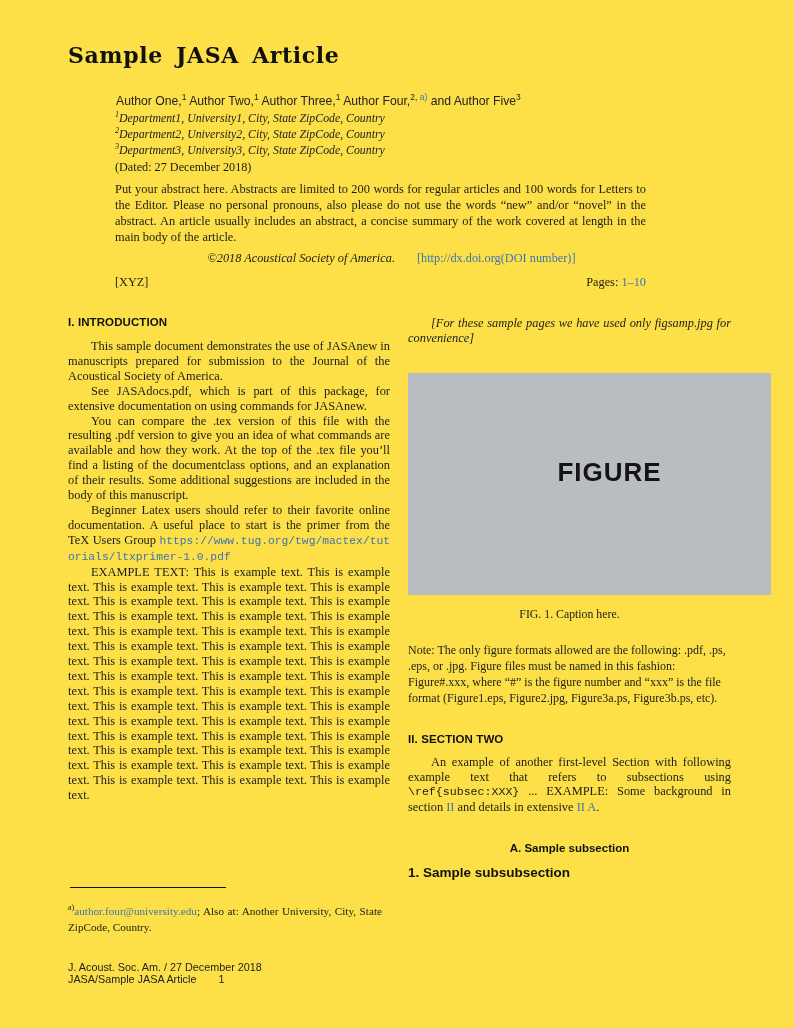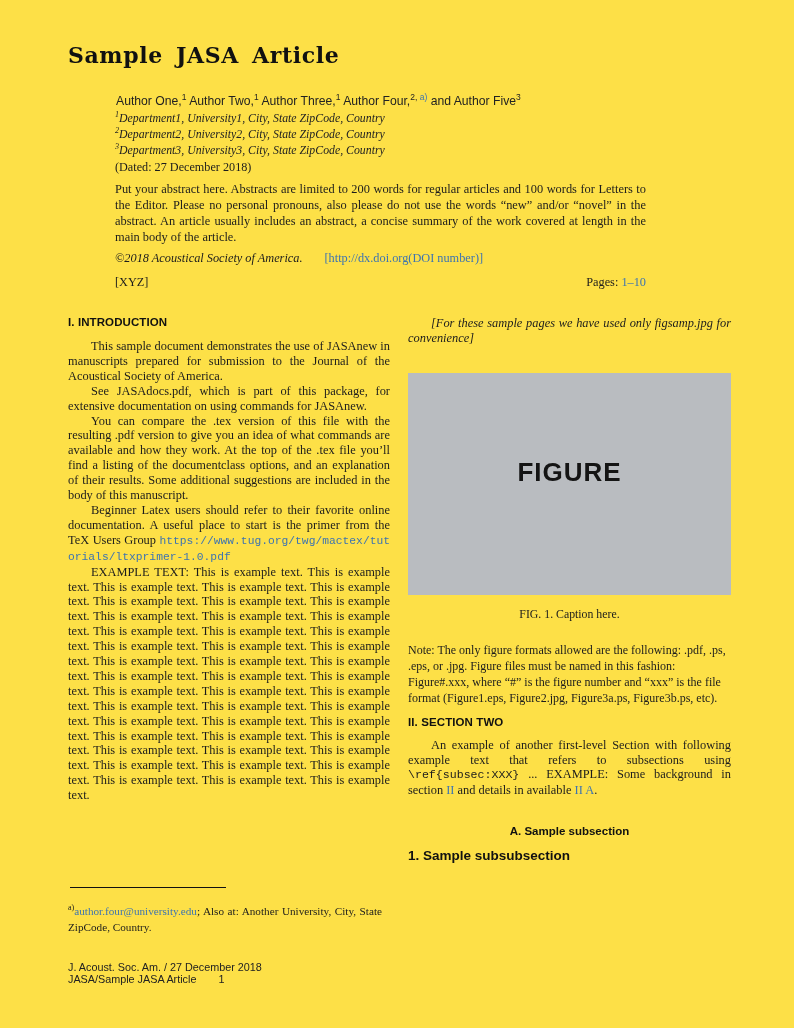--- a/index.html
+++ b/index.html
@@ -31,55 +31,55 @@
   .affils {
     position: absolute; left: 115px; top: 111px;
     font-size: 11.8px; font-style: italic; line-height: 15.8px; color: #222;
   }
   .affils sup { font-size: 8px; line-height: 0; }
   .dated { position: absolute; left: 115px; top: 160px; font-size: 12.2px; }
   .abstract {
     position: absolute; left: 115px; top: 182px; width: 531px; margin: 0;
     font-size: 12.4px; line-height: 15.9px; text-align: justify;
   }
-  .copyright { position: absolute; left: 115px; top: 251px; width: 531px; font-size: 12.3px; }
+  .copyright { position: absolute; left: 126px; top: 251px; width: 531px; font-size: 12.3px; text-align: center; }
   .doi { margin-left: 22px; }
   .metaline {
     position: absolute; left: 115px; top: 275px; width: 531px;
     display: flex; justify-content: space-between; font-size: 12.3px;
   }
 
   .col { position: absolute; top: 316px; width: 322px; }
   .leftcol { left: 68px; }
   .rightcol { left: 408px; width: 323px; }
   .col p { margin: 0; font-size: 12.4px; line-height: 14.9px; text-align: justify; }
   .ind { text-indent: 23px; }
 
   h2.shead {
     font-family: "Liberation Sans", sans-serif;
     font-size: 11.5px; font-weight: bold; color: #111;
     margin: 0 0 11px 0; letter-spacing: 0.1px;
   }
-  .rightcol h2.shead { margin-top: 9px; margin-bottom: 10px; }
+  .rightcol h2.shead { margin-top: 26px; margin-bottom: 10px; }
   h3.sub {
     font-family: "Liberation Sans", sans-serif;
     font-size: 11.5px; font-weight: bold; color: #111; margin: 27px 0 0 0; text-align: center;
   }
   h4.subsub {
     font-family: "Liberation Sans", sans-serif;
     font-size: 13.5px; font-weight: bold; color: #111; margin: 11px 0 16px 0;
   }
 
   .url { word-break: break-all; }
   .code { font-size: 11.6px; }
 
   figure.fig { margin: 27px 0 0 0; }
   .figbox {
     width: 323px; height: 222px; background: #b9bcc0;
-    display: flex; align-items: center; justify-content: center;
+    display: flex; align-items: center; justify-content: center; padding-left: 40px;
   }
   .figword {
     font-family: "Liberation Sans", sans-serif;
     font-weight: bold; font-size: 26px; letter-spacing: 1px; color: #141414;
     transform: translateY(-11px);
   }
   figcaption.figcap { text-align: center; font-size: 11.8px; margin-top: 12px; }
   p.note {
     margin-top: 20px !important; text-align: left !important;
     font-size: 12px !important; line-height: 16.2px !important;
@@ -138,21 +138,21 @@
     <figure class="fig">
       <div class="figbox">
         <span class="figword">FIGURE</span>
       </div>
       <figcaption class="figcap">FIG. 1. Caption here.</figcaption>
     </figure>
 
     <p class="note">Note: The only figure formats allowed are the following: .pdf, .ps, .eps, or .jpg. Figure files must be named in this fashion: Figure#.xxx, where “#” is the figure number and “xxx” is the file format (Figure1.eps, Figure2.jpg, Figure3a.ps, Figure3b.ps, etc).</p>
 
     <h2 class="shead">II. SECTION TWO</h2>
-    <p class="ind"><span>An example of another first-level Section with following example text that refers to subsections using </span><span class="mono code">\ref{subsec:XXX}</span><span> ... EXAMPLE: Some background in section </span><span class="link">II</span><span> and details in available </span><span class="link">II A</span><span>.</span></p>
+    <p class="ind"><span>An example of another first-level Section with following example text that refers to subsections using </span><span class="mono code">\ref{subsec:XXX}</span><span> ... EXAMPLE: Some background in section </span><span class="link">II</span><span> and details in extensive </span><span class="link">II A</span><span>.</span></p>
 
     <h3 class="sub">A. Sample subsection</h3>
     <h4 class="subsub">1. Sample subsubsection</h4>
   </div>
 
   <div class="footnote-area">
     <div class="fnrule"></div>
     <p class="fn"><sup>a)</sup><span class="link">author.four@university.edu</span><span>; Also at: Another University, City, State ZipCode, Country.</span></p>
   </div>
 

